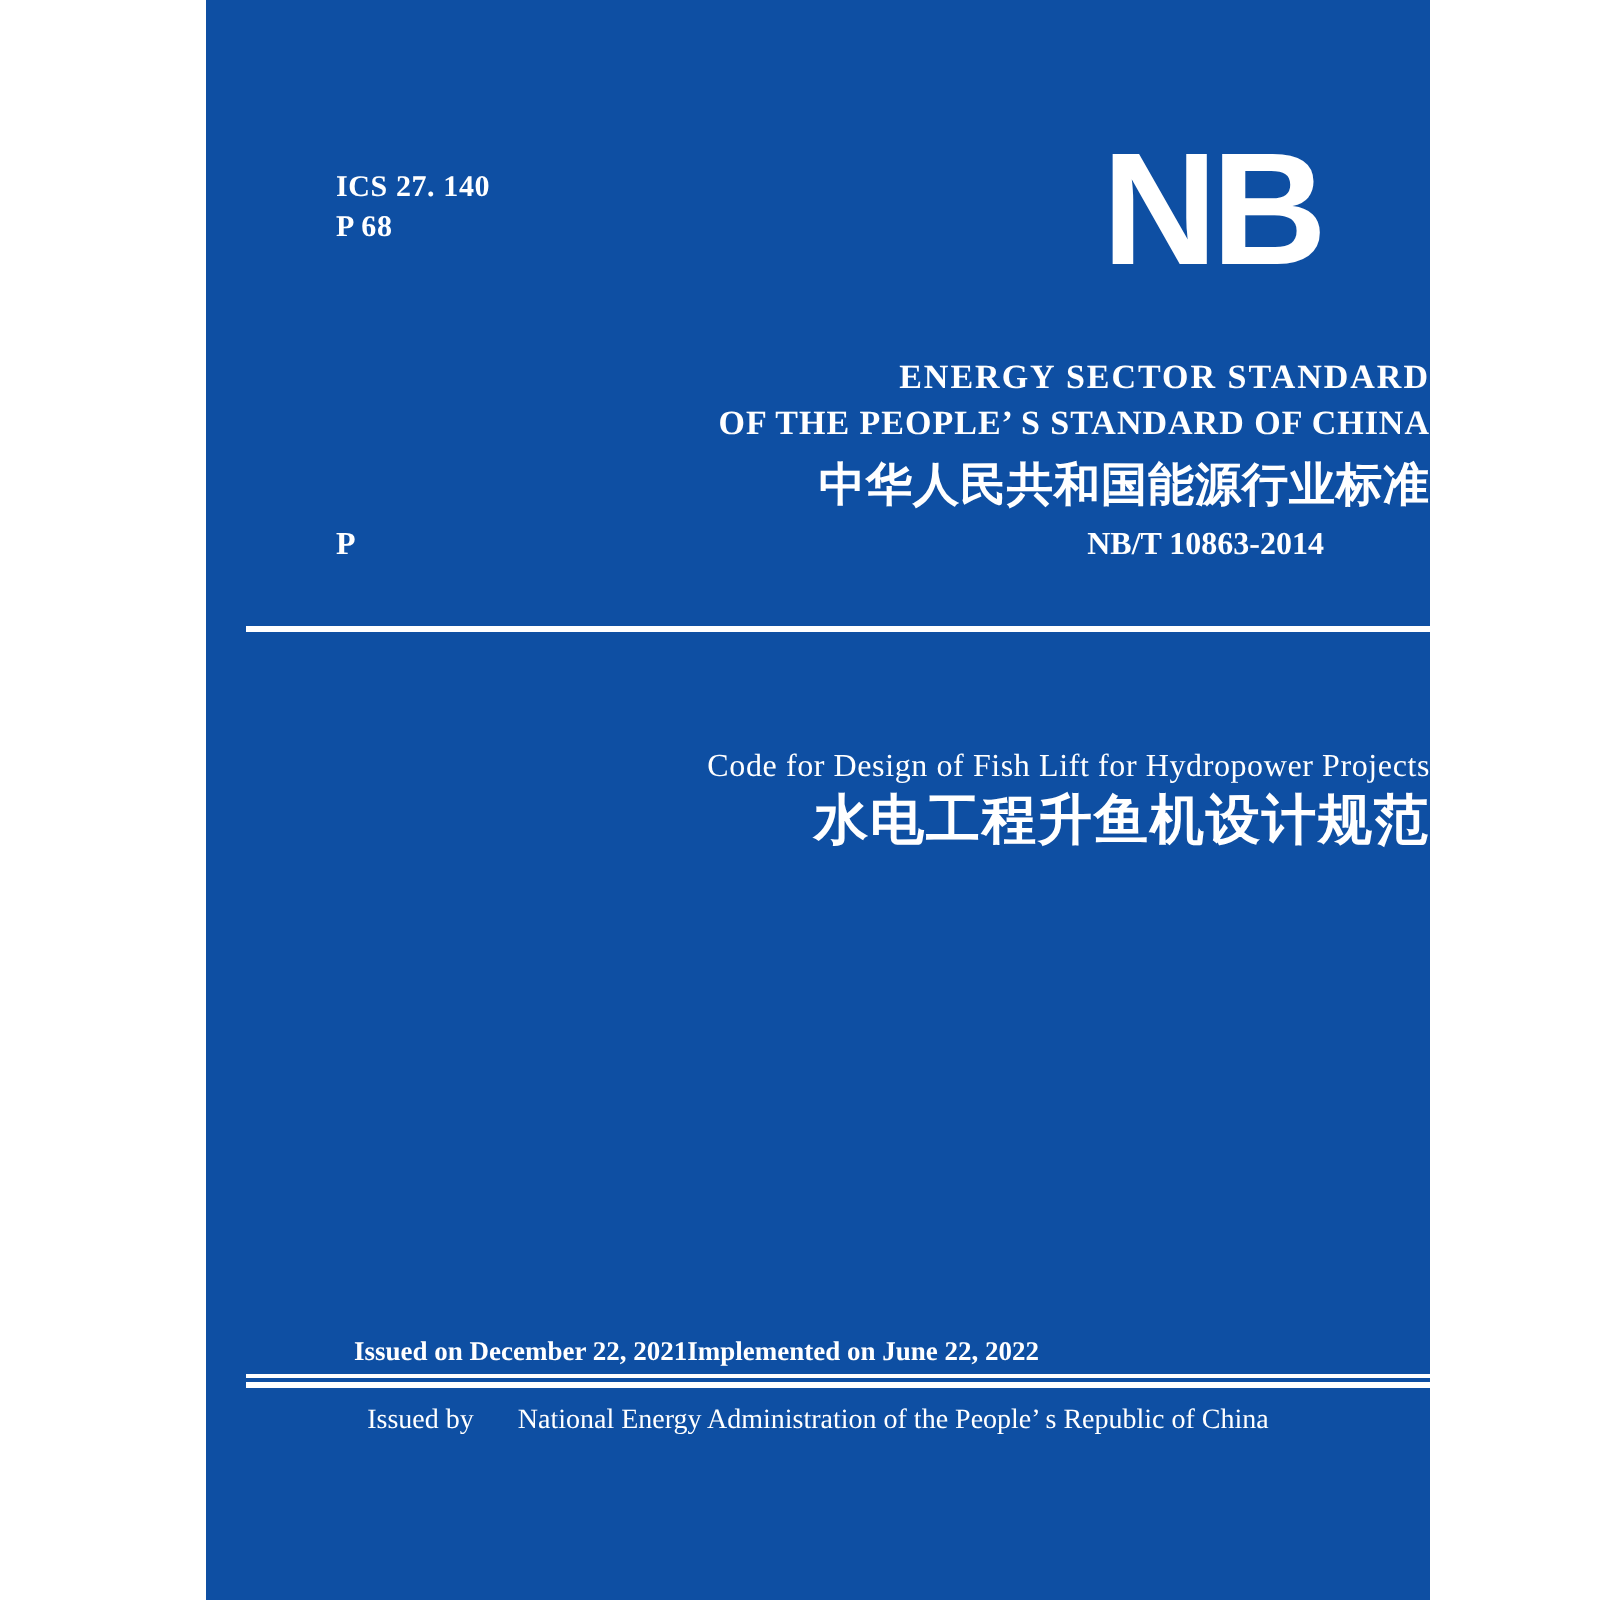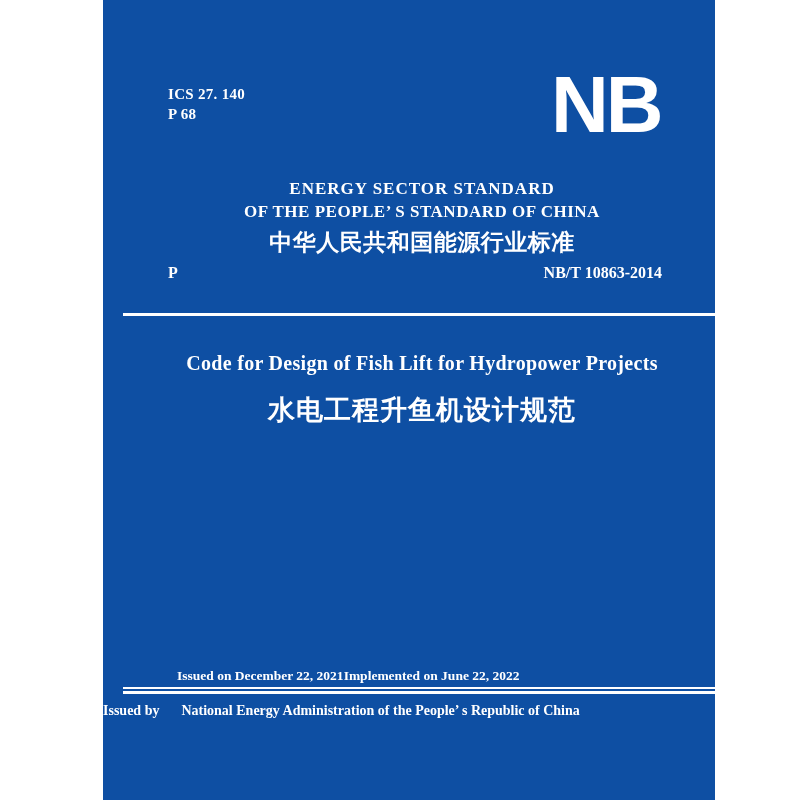--- a/index.html
+++ b/index.html
@@ -12,21 +12,21 @@
   }
   .cover {
     position: absolute;
     left: 103px; top: 0;
     width: 592px; height: 800px;
     background: #0e4fa3;
     color: #ffffff;
     padding-left: 20px;
   }
   .abs { position: absolute; }
-  .centered { left: 0; right: 0; text-align: center; margin-left: 26px; }
+  .centered { left: 0; right: 0; text-align: right; margin-left: 26px; }
 
   .ics-block {
     left: 65px; top: 84px;
     font-size: 15px; font-weight: bold;
     line-height: 20px;
     letter-spacing: 0.3px;
   }
   .nb-logo {
     left: 428px; top: 65px;
     font-family: "Liberation Sans", sans-serif;
@@ -55,44 +55,44 @@
     top: 263px; left: 65px; right: 53px;
     display: flex; justify-content: space-between;
     font-size: 16px; font-weight: bold;
     line-height: 20px;
   }
   .rule1 {
     top: 313px; left: 20px; right: 0;
     height: 2.5px; background: #ffffff;
   }
   .title-en {
-    top: 352px;
-    font-size: 20px; font-weight: bold;
+    top: 375px;
+    font-size: 16px; font-weight: normal;
     letter-spacing: 0.3px;
   }
   .title-zh {
     top: 392px;
     font-size: 27px; font-weight: bold;
     letter-spacing: 1px;
   }
   .issued-row {
     top: 667px; left: 74px; right: 62px;
     display: flex; 
     font-size: 13.5px; font-weight: bold;
     line-height: 18px;
   }
   .double-rule { top: 687px; left: 20px; right: 0; }
   .double-rule .thin  { height: 1.5px; background: #ffffff; }
   .double-rule .gap   { height: 2px; }
   .double-rule .thick { height: 3px; background: #ffffff; }
   .issued-by {
     top: 701px; left: 0; right: 0;
-    display: flex; justify-content: flex-start;
+    display: flex; justify-content: center;
     gap: 22px;
-    font-size: 14px; font-weight: bold;
+    font-size: 14px; font-weight: normal;
     line-height: 19px;
     white-space: nowrap;
   }
 </style>
 </head>
 <body>
 
 <div class="cover">
 
   <div class="abs ics-block">

